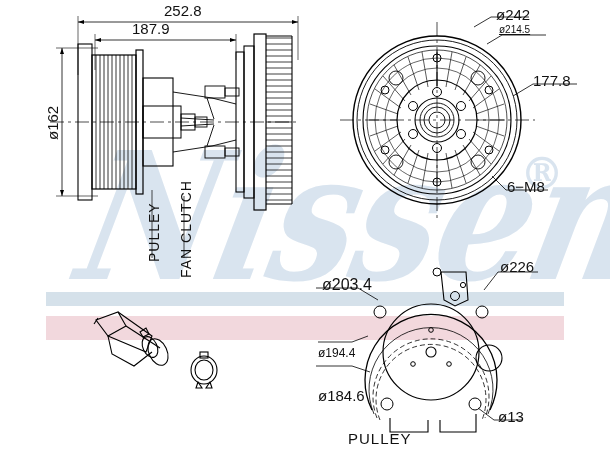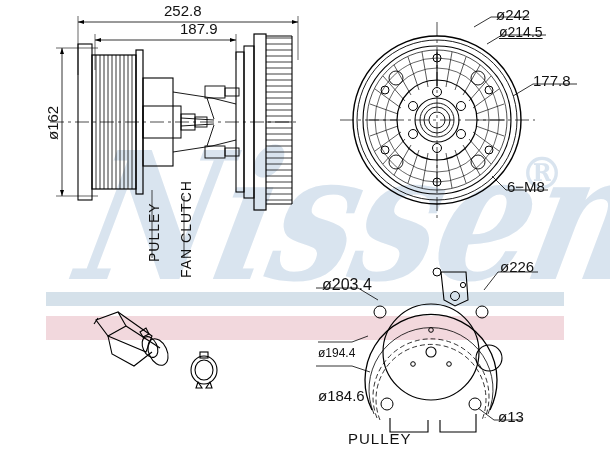--- a/index.html
+++ b/index.html
@@ -277,28 +277,28 @@
         <ellipse cx="204" cy="370" rx="13" ry="14"></ellipse>
         <ellipse cx="204" cy="370" rx="9" ry="10"></ellipse>
         <rect x="200" y="352" width="8" height="6"></rect>
         <path d="M198 382 l-2 6 h6 z"></path>
         <path d="M210 382 l2 6 h-6 z"></path>
       </g>
     </g>
   </svg>
 
   <div class="dim" style="left:164px;top:2px;font-size:15px;">252.8</div>
-  <div class="dim" style="left:132px;top:20px;font-size:15px;margin-left:48px;">187.9</div>
+  <div class="dim" style="left:132px;top:20px;font-size:15px;">187.9</div>
   <div class="dim rot90" style="left:44px;top:140px;font-size:15px;transform:rotate(-90deg);">ø162</div>
 
   <div class="dim rot90" style="left:146px;top:262px;font-size:14px;transform:rotate(-90deg);letter-spacing:1px;">PULLEY</div>
   <div class="dim rot90" style="left:178px;top:278px;font-size:14px;transform:rotate(-90deg);letter-spacing:1px;">FAN  CLUTCH</div>
 
   <div class="dim" style="left:470px;top:6px;font-size:15px;margin-left:26px;">ø242</div>
-  <div class="dim" style="left:499px;top:24px;font-size:14px;text-decoration:underline;">ø214.5</div>
+  <div class="dim" style="left:499px;top:24px;font-size:10px;text-decoration:underline;">ø214.5</div>
   <div class="dim" style="left:533px;top:72px;font-size:15px;text-align:center;">177.8</div>
   <div class="dim" style="left:507px;top:178px;font-size:15px;">6−M8</div>
 
   <div class="dim" style="left:500px;top:258px;font-size:15px;">ø226</div>
   <div class="dim" style="left:322px;top:276px;font-size:16px;">ø203.4</div>
   <div class="dim" style="left:318px;top:346px;font-size:12px;">ø194.4</div>
   <div class="dim" style="left:318px;top:354px;font-size:15px;margin-top:33px;">ø184.6</div>
   <div class="dim" style="left:498px;top:408px;font-size:15px;">ø13</div>
   <div class="dim" style="left:348px;top:430px;font-size:15px;letter-spacing:1px;">PULLEY</div>
 

